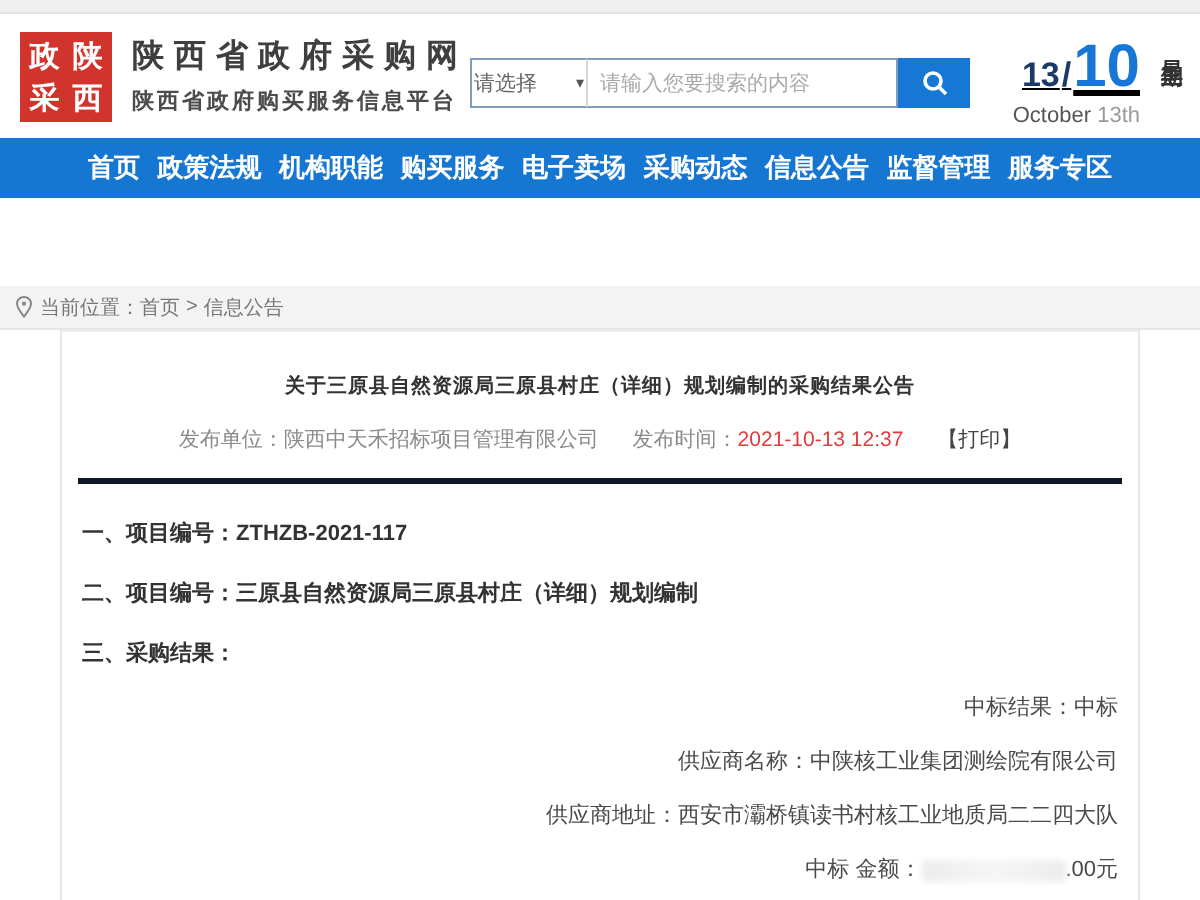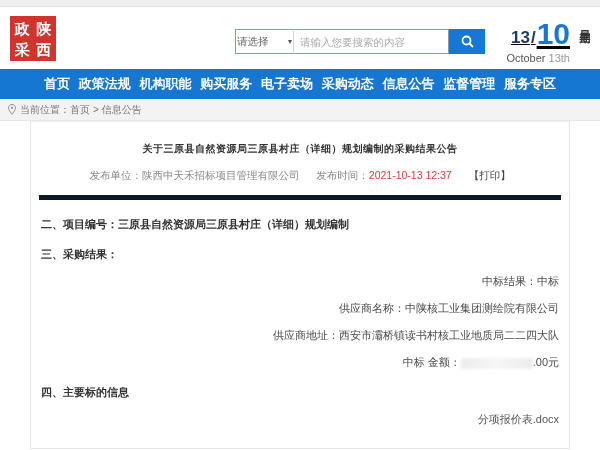--- a/index.html
+++ b/index.html
@@ -40,32 +40,32 @@
   .weekday { position:absolute; right:8px; top:14px; writing-mode:vertical-rl;
     text-orientation:upright; font-size:11px; font-weight:bold; color:#333; letter-spacing:2px; }
 
   
   .nav { height:30px; background:#1677d2; display:flex; align-items:center;
     justify-content:space-between; padding:0 44px; }
   .nav span { color:#fff; font-size:13px; font-weight:bold; cursor:pointer; white-space:nowrap; }
 
   
   .breadcrumb { height:22px; background:#f3f3f3; border-bottom:1px solid #e6e6e6;
-    display:flex; align-items:center; padding-left:8px; font-size:10px; color:#777; }
+    display:flex; align-items:center; padding-left:8px; font-size:10px; color:#777;margin-top:44px; }
   .breadcrumb svg { margin-right:4px; }
   .crumb-link { cursor:pointer; }
   .crumb-sep { margin:0 3px; }
 
   
   .card { margin:0 30px; background:#fff; border:1px solid #e7e7e7; border-top:1px solid #ededed;
     min-height:328px; padding:0 8px; }
   .art-title { text-align:center; font-size:10px; font-weight:bold; color:#333;
     margin-top:20px; letter-spacing:0.5px; }
   .art-meta { text-align:center; font-size:10.5px; color:#8a8a8a; margin-top:13px;
-    padding-bottom:12px; border-bottom:5px solid #0f172a; }
+    padding-bottom:12px; border-bottom:3px solid #0f172a; }
   .art-meta .gap { display:inline-block; width:14px; }
   .meta-red { color:#e03b3b; }
   .print-btn { color:#444; cursor:pointer; }
 
   .body-text { padding:2px 2px 0 2px; font-size:11px; }
   .sec { font-weight:bold; color:#333; margin-top:15px; }
   .detail { color:#4a4a4a; margin-top:12px;text-align:right; }
   .blur-box { display:inline-block; width:72px; height:11px; vertical-align:middle;
     background:linear-gradient(90deg,#ececec,#f6f6f6,#ececec); filter:blur(1.5px);
     border-radius:2px; }
@@ -75,20 +75,24 @@
 <body>
 
 <div class="top-strip"></div>
 
 <div class="header">
   <div class="logo">
     <span>政</span>
     <span>陕</span>
     <span>采</span>
     <span>西</span>
+  </div>
+  <div class="site-names">
+    <div class="site-name">陕西省政府采购网</div>
+    <div class="site-sub">陕西省政府购买服务信息平台</div>
   </div>
 
   <div class="searchbar">
     <div class="search-cat">
       <span>请选择</span>
       <span class="caret">▾</span>
     </div>
     <input class="search-input" type="text" placeholder="请输入您要搜索的内容" style="">
     <button class="search-btn">
       <svg width="13" height="13" viewBox="0 0 13 13">
@@ -138,20 +142,23 @@
 <div class="card">
   <div class="art-title">关于三原县自然资源局三原县村庄（详细）规划编制的采购结果公告</div>
   <div class="art-meta">
     <span>发布单位：</span><span>陕西中天禾招标项目管理有限公司</span><span class="gap"></span>
     <span>发布时间：</span><span class="meta-red">2021-10-13 12:37</span><span class="gap"></span>
     <span class="print-btn">【打印】</span>
   </div>
 
   <div class="body-text">
     <div class="sec">
+      <span>一、项目编号：</span><span>ZTHZB-2021-117</span>
+    </div>
+    <div class="sec">
       <span>二、项目编号：</span><span>三原县自然资源局三原县村庄（详细）规划编制</span>
     </div>
     <div class="sec">三、采购结果：</div>
     <div class="detail">
       <span>中标结果：</span><span>中标</span>
     </div>
     <div class="detail">
       <span>供应商名称：</span><span>中陕核工业集团测绘院有限公司</span>
     </div>
     <div class="detail">

